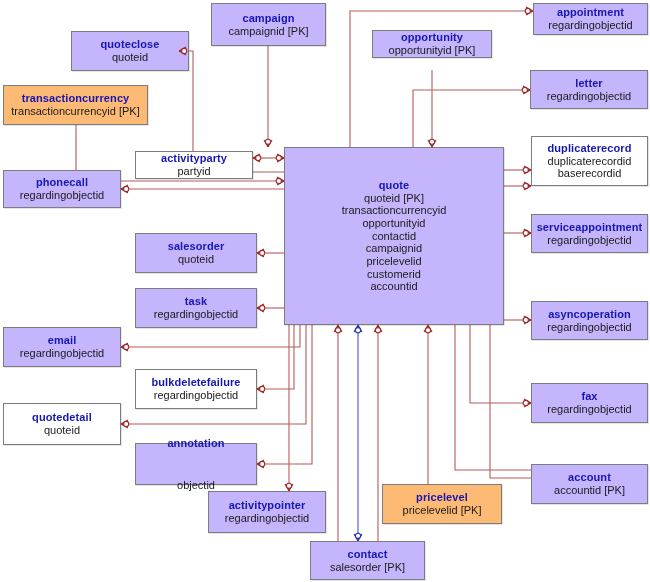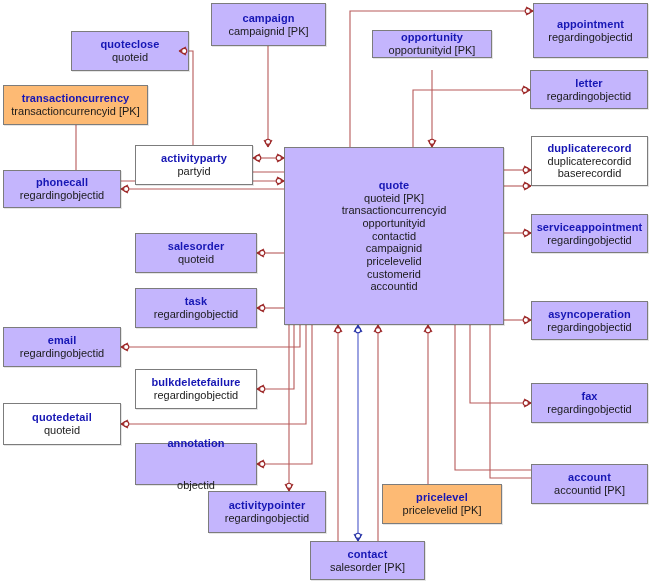--- a/index.html
+++ b/index.html
@@ -53,41 +53,41 @@
       <path d="M428 484 V325" class="ln"></path>
       <path d="M358 541 V325" class="lnb"></path>
       <path d="M338 541 V325" class="ln"></path>
       <path d="M378 541 V325" class="ln"></path>
     </svg>
   <div id="entities">
       <div class="entity fill-green" style="left: 211px; top: 3px; width: 115px; height: 43px;">
         <div class="ename">campaign</div>
         <div class="eattr">campaignid  [PK]</div>
       </div>
-      <div class="entity fill-green" style="left: 533px; top: 3px; width: 115px; height: 55px;">
+      <div class="entity fill-green" style="left: 533px; top: 3px; width: 115px; height: 32px;">
         <div class="ename">appointment</div>
         <div class="eattr">regardingobjectid</div>
       </div>
       <div class="entity fill-green" style="left: 71px; top: 31px; width: 118px; height: 40px;">
         <div class="ename">quoteclose</div>
         <div class="eattr">quoteid</div>
       </div>
       <div class="entity fill-green" style="left: 372px; top: 30px; width: 120px; height: 28px;">
         <div class="ename">opportunity</div>
         <div class="eattr">opportunityid  [PK]</div>
       </div>
       <div class="entity fill-green" style="left: 530px; top: 70px; width: 118px; height: 39px;">
         <div class="ename">letter</div>
         <div class="eattr">regardingobjectid</div>
       </div>
       <div class="entity fill-yellow" style="left: 3px; top: 85px; width: 145px; height: 40px;">
         <div class="ename">transactioncurrency</div>
         <div class="eattr">transactioncurrencyid  [PK]</div>
       </div>
-      <div class="entity fill-white" style="left: 135px; top: 145px; width: 118px; height: 40px;">
+      <div class="entity fill-white" style="left: 135px; top: 151px; width: 118px; height: 28px;">
         <div class="ename">activityparty</div>
         <div class="eattr">partyid</div>
       </div>
       <div class="entity fill-white" style="left: 531px; top: 136px; width: 117px; height: 50px;">
         <div class="ename">duplicaterecord</div>
         <div class="eattr">duplicaterecordid</div>
         <div class="eattr">baserecordid</div>
       </div>
       <div class="entity fill-green" style="left: 3px; top: 170px; width: 118px; height: 38px;">
         <div class="ename">phonecall</div>

